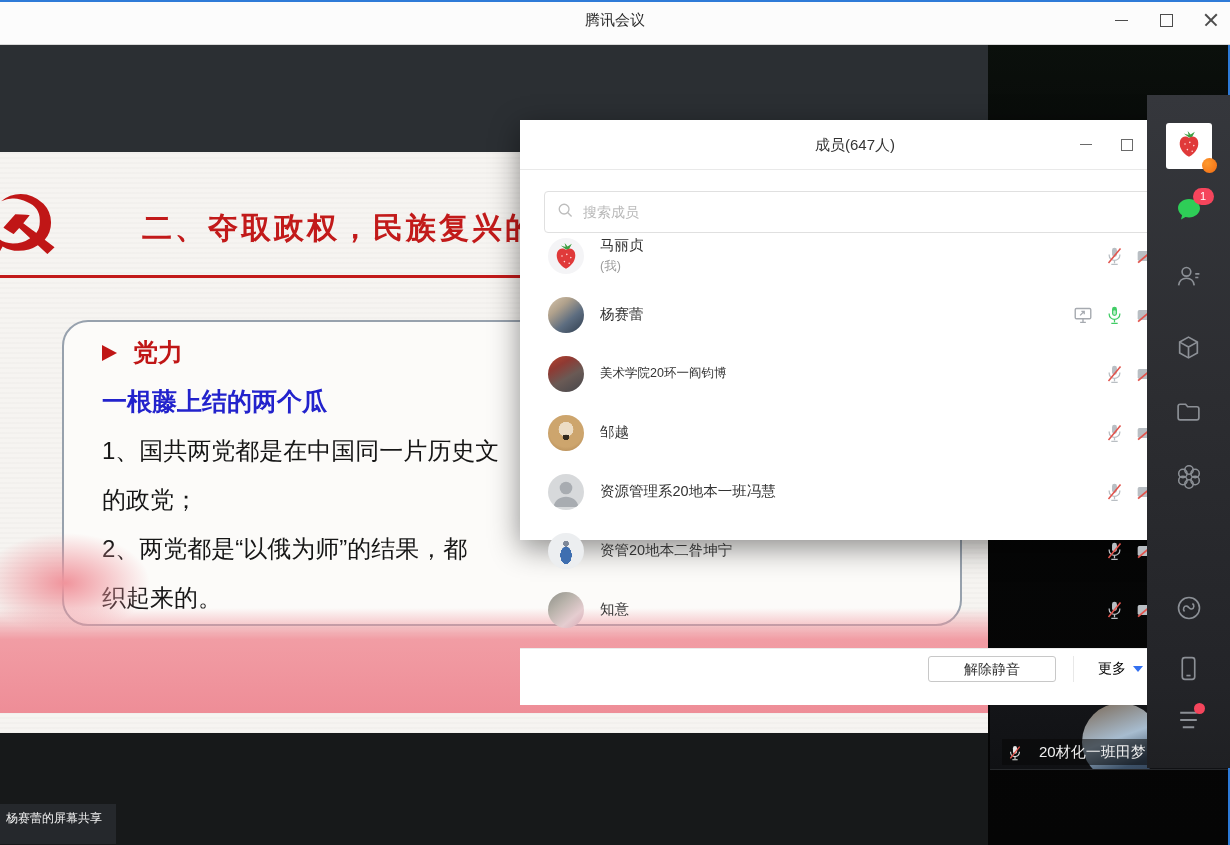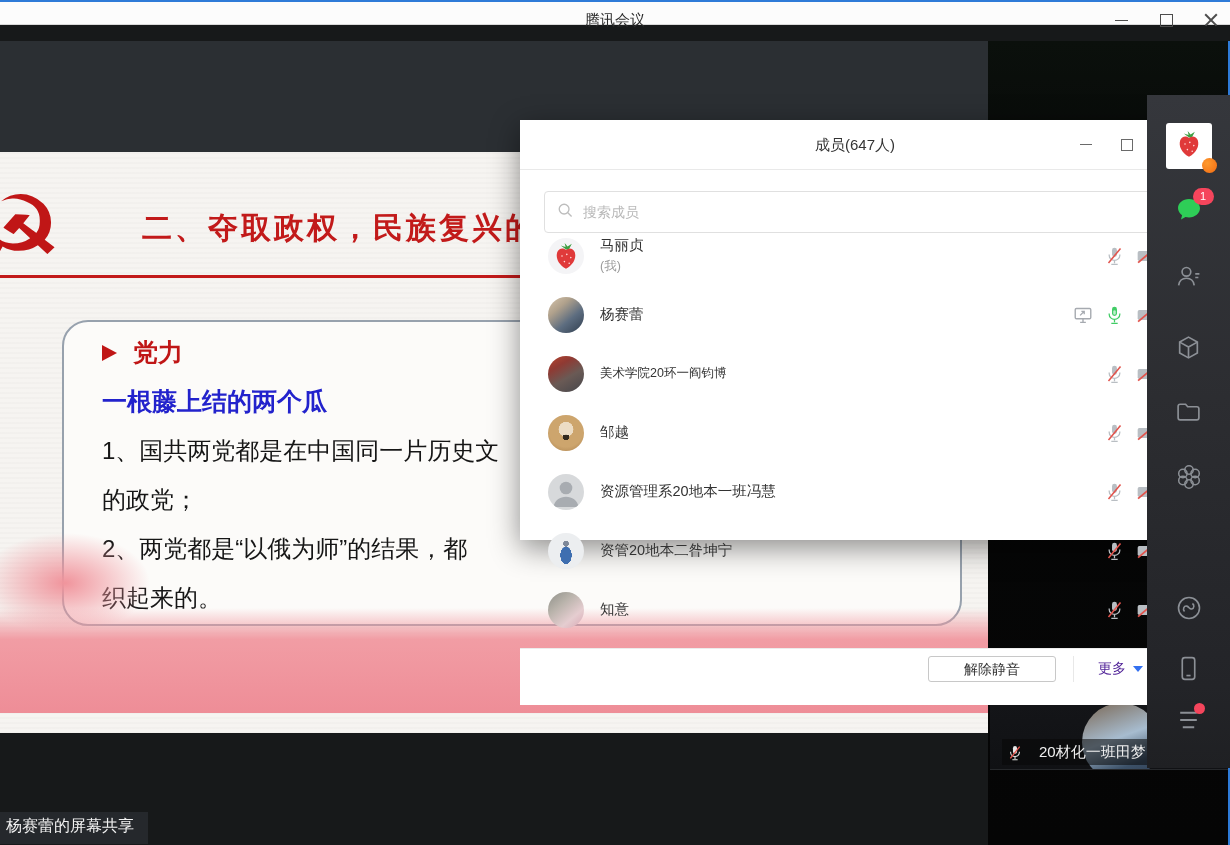--- a/index.html
+++ b/index.html
@@ -2,21 +2,21 @@
 <html><head>
 <meta charset="utf-8">
 <style>
   html,body{margin:0;padding:0;}
   body{width:1230px;height:845px;position:relative;overflow:hidden;background:#17191a;
        font-family:"Liberation Sans","DejaVu Sans",sans-serif;}
 
   
   .blue-top{position:absolute;top:0;left:0;right:0;height:2px;background:#2e7bd8;z-index:100;}
   .blue-right{position:absolute;top:41px;right:0;width:2px;bottom:0;background:#2e7bd8;z-index:25;}
-  .titlebar{position:absolute;top:0;left:0;width:100%;height:25px;background:#fcfcfc;
+  .titlebar{position:absolute;top:0;left:0;width:100%;height:45px;background:#fcfcfc;
             border-bottom:1px solid #d9d9d9;z-index:50;box-sizing:border-box;}
   .titlebar .title{position:absolute;left:0;right:0;top:0;line-height:40px;text-align:center;
                    font-size:15px;color:#2b2b2b;}
   .win-btn{position:absolute;top:0;width:32px;height:40px;display:flex;align-items:center;
            justify-content:center;cursor:default;}
   #win-min{left:1105px}#win-max{left:1150px}#win-close{left:1195px}
   .g-min{width:13px;height:0;border-top:1.6px solid #4c4c4c;display:block}
   .g-max{width:11px;height:11px;border:1.6px solid #4c4c4c;display:block}
   .g-close{position:relative;width:14px;height:14px;display:block}
   .g-close::before,.g-close::after{content:"";position:absolute;left:-1px;top:6px;width:16px;height:1.6px;background:#4c4c4c;}
@@ -44,22 +44,22 @@
       radial-gradient(55% 130% at 45% 110%, #f29aa2 0%, rgba(240,149,157,0) 72%),
       radial-gradient(70% 140% at 74% 95%, #ec828d 0%, rgba(236,130,141,0) 70%),
       radial-gradient(95% 160% at 100% 110%, #ee8e98 0%, rgba(238,142,152,0) 75%),
       linear-gradient(180deg, rgba(244,180,185,0) 0%, rgba(242,160,167,.9) 38%, #ef9099 68%, #ea8property 100%);
     background-color:transparent;}
   .watercolor2{position:absolute;left:0;bottom:20px;width:100%;height:105px;
     background:linear-gradient(180deg, rgba(243,167,173,0) 0%, rgba(241,152,160,.95) 30%, #ee8d97 100%);}
   .blob{position:absolute;left:-20px;bottom:100px;width:170px;height:100px;
     background:radial-gradient(closest-side,#f0949c,rgba(240,148,156,0));}
 
-  .share-label{position:absolute;left:0;bottom:1px;height:32px;line-height:28px;background:#25282c;
-               color:#f2f2f2;font-size:16px;padding:0 14px 0 6px;z-index:10;margin-top:32px;}
+  .share-label{position:absolute;left:0;bottom:1px;height:40px;line-height:28px;background:#25282c;
+               color:#f2f2f2;font-size:12px;padding:0 14px 0 6px;z-index:10;margin-top:32px;}
 
   
   .videostrip{position:absolute;left:988px;top:41px;width:242px;height:804px;z-index:4;
               background:linear-gradient(180deg,#0b100c 0%,#060707 22%,#050505 100%);}
   .thumb{position:absolute;left:2px;right:2px;bottom:75px;height:112px;overflow:hidden;
          background:linear-gradient(180deg,#17181b,#101114);
          border-top:1px solid #26282b;border-bottom:1px solid #26282b;}
   .thumb-avatar{position:absolute;left:92px;top:46px;width:78px;height:78px;border-radius:50%;
          background:linear-gradient(160deg,#7a6652 0%,#a7bccf 45%,#3c5168 75%,#2b3a4d 100%);}
   .thumb-label{position:absolute;left:12px;bottom:4px;height:26px;display:flex;align-items:center;
@@ -86,21 +86,21 @@
   .names{display:flex;flex-direction:column;justify-content:center;}
   .m-name{font-size:14.5px;color:#333;}
   .row.small .m-name{font-size:12.5px;}
   .m-sub{font-size:12.5px;color:#9a9a9a;margin-top:3px;}
   .row-icons{position:absolute;right:34px;display:flex;gap:13px;align-items:center;}
   .sicon{display:flex;align-items:center;}
   .p-footer{position:absolute;left:0;right:0;top:528px;height:56px;border-top:1px solid #ececec;background:#fff;}
   .unmute{position:absolute;left:408px;top:7px;width:128px;height:26px;border:1px solid #c8c8c8;border-radius:3px;
           background:#fff;font-size:14px;color:#333;text-align:center;line-height:24px;box-sizing:border-box;}
   .more{position:absolute;left:553px;top:7px;height:26px;display:flex;align-items:center;gap:7px;
-        color:#4c1d95;font-size:14px;padding-left:24px;border-left:1px solid #e8e8e8;}
+        color:#000000;font-size:14px;padding-left:24px;border-left:1px solid #e8e8e8;}
   .caret{width:0;height:0;border-left:5px solid transparent;border-right:5px solid transparent;
          border-top:6px solid #3370f0;display:inline-block;}
 
   
   .av-strawberry{background:#f4f4f6;}
   .av-photo-camera{background:linear-gradient(140deg,#d8c6ad 0%,#b0a18c 30%,#5d6d80 62%,#2f3d4e 100%);}
   .av-photo-red{background:linear-gradient(150deg,#b8452f 0%,#8f3a33 28%,#6a5a55 58%,#46464b 100%);}
   .av-dog{background:
       radial-gradient(16% 13% at 50% 62%, #32291f 0 60%, rgba(0,0,0,0) 61%),
       radial-gradient(circle at 50% 40%, #ecdcc4 0 26%, #cda56d 27% 62%, #a87e4a 100%);}

